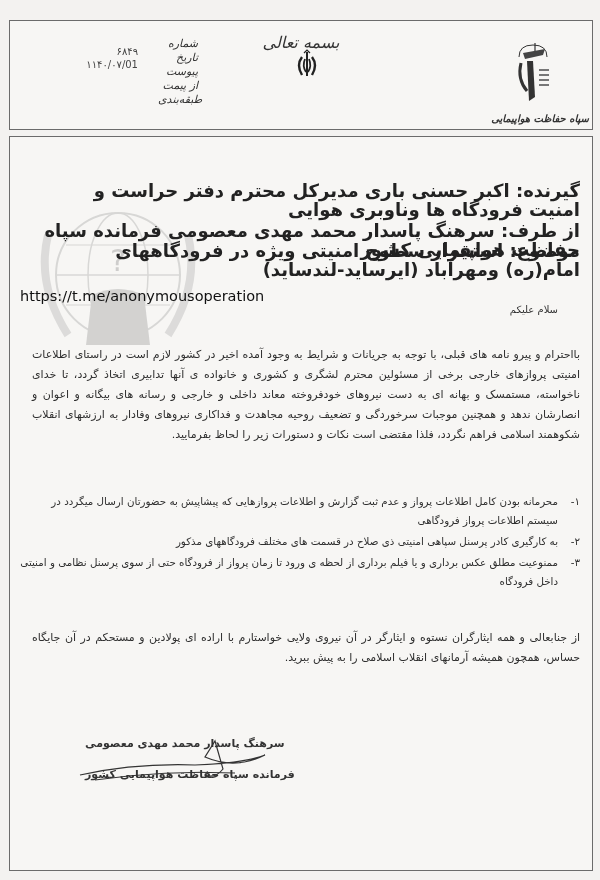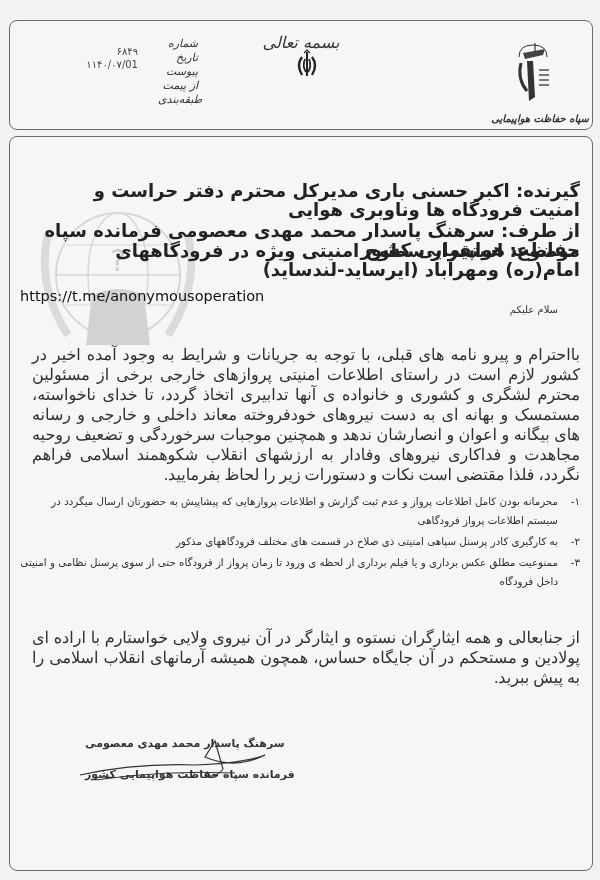--- a/index.html
+++ b/index.html
@@ -1,36 +1,36 @@
 <!DOCTYPE html>
 <html><head>
 <meta charset="utf-8">
 <style>
   html,body{margin:0;padding:0;}
   body{width:600px;height:880px;background:#f3f2f0;position:relative;overflow:hidden;font-family:"DejaVu Sans",sans-serif;color:#2a2a2a;}
-  .frame{position:absolute;border:1.5px solid #6b6b6b;border-radius:8px;background:#f7f6f4;box-sizing:border-box;}
+  .frame{position:absolute;border:1.5px solid #6b6b6b;border-radius:0;background:#f7f6f4;box-sizing:border-box;}
   #header{left:9px;top:20px;width:584px;height:110px;}
   #body{left:9px;top:136px;width:584px;height:735px;}
   .abs{position:absolute;}
   .rtl{direction:rtl;text-align:right;}
   
   .meta-labels{right:auto;left:148px;top:16px;font-family:"DejaVu Serif",serif;font-size:11px;line-height:14px;color:#333;font-style:italic;text-align:right;width:40px;}
   .meta-values{left:68px;top:24px;font-size:10px;line-height:13px;color:#444;text-align:right;width:60px;direction:ltr;}
   .bism{left:0;top:12px;width:100%;text-align:center;font-family:"DejaVu Serif",serif;font-size:16px;font-style:italic;color:#333;}
   .emblem{left:285px;top:28px;}
   .jmi{left:0;top:70px;width:100%;text-align:center;font-family:"DejaVu Serif",serif;font-size:10px;font-style:italic;font-weight:bold;color:#333;}
   .motto{left:0;top:90px;width:100%;text-align:center;font-size:10.5px;color:#444;margin-top:32px;}
   .irgc-logo{left:503px;top:18px;}
   .irgc-name{left:480px;top:92px;width:100px;text-align:center;font-family:"DejaVu Serif",serif;font-size:10px;font-style:italic;font-weight:bold;color:#333;}
   
   .hdr-line{right:20px;width:540px;font-weight:bold;font-size:18px;line-height:19px;color:#222;}
   .watermark{left:28px;top:195px;opacity:.28;}
   .tg-link{left:20px;top:288px;font-family:"DejaVu Sans",sans-serif;font-size:14.5px;color:#111;direction:ltr;}
   .salam{right:42px;top:304px;font-size:10px;color:#333;}
-  .para{right:20px;width:548px;font-size:16px;line-height:20px;color:#2f2f2f;text-align:justify;text-align-last:right;font-family:Liberation Serif, serif;}
+  .para{right:20px;width:548px;font-size:11px;line-height:20px;color:#2f2f2f;text-align:justify;text-align-last:right;}
   .item{right:20px;width:560px;font-size:10.3px;line-height:19px;color:#2f2f2f;}
   .item .num{display:inline-block;width:22px;}
   .item .cont{padding-right:22px;display:block;}
   .sig{left:85px;font-size:11px;font-weight:bold;color:#333;width:240px;text-align:left;}
   .scribble{left:75px;top:735px;}
 </style>
 </head>
 <body>
 
 <div class="frame" id="header">

